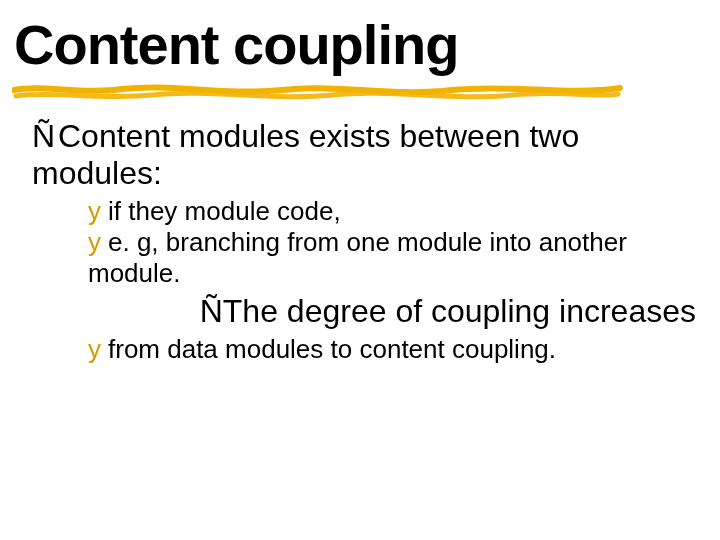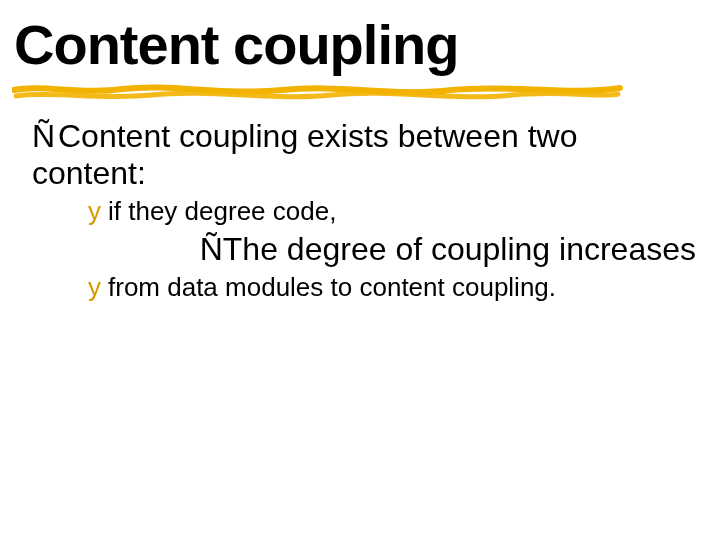--- a/index.html
+++ b/index.html
@@ -84,26 +84,29 @@
 <div class="title">Content coupling</div>
 
 <svg class="underline" viewBox="0 0 612 22" preserveAspectRatio="none">
   <path d="M2,10 C30,4 70,15 110,9 C160,3 210,16 270,10 C330,4 380,17 440,10 C500,4 555,16 608,8" stroke="#f2b200" stroke-width="6" fill="none" stroke-linecap="round"></path>
   <path d="M4,16 C40,11 90,20 140,15 C200,9 260,21 320,15 C380,9 440,21 500,15 C550,10 590,18 606,14" stroke="#f2b200" stroke-width="5" fill="none" stroke-linecap="round" opacity="0.9"></path>
 </svg>
 
 <div class="body">
 
   <div class="lvl1">
-    <span class="bullet">Ñ</span><span class="lvl1-text">Content coupling exists between two content:</span>
+    <span class="bullet">Ñ</span><span class="lvl1-text">Content modules exists between two modules:</span>
   </div>
 
   <div class="sub">
     <div class="lvl2">
-      <span class="bullet">y</span><span class="lvl2-text">if  they degree code,</span>
+      <span class="bullet">y</span><span class="lvl2-text">if  they module code,</span>
+    </div>
+    <div class="lvl2">
+      <span class="bullet">y</span><span class="lvl2-text">e. g, branching from one module into another module.</span>
     </div>
   </div>
 
   <div class="lvl1 block2">
     <span class="bullet">Ñ</span><span class="lvl1-text">The degree of coupling increases</span>
   </div>
 
   <div class="sub">
     <div class="lvl2">
       <span class="bullet">y</span><span class="lvl2-text">from data modules to content coupling.</span>

